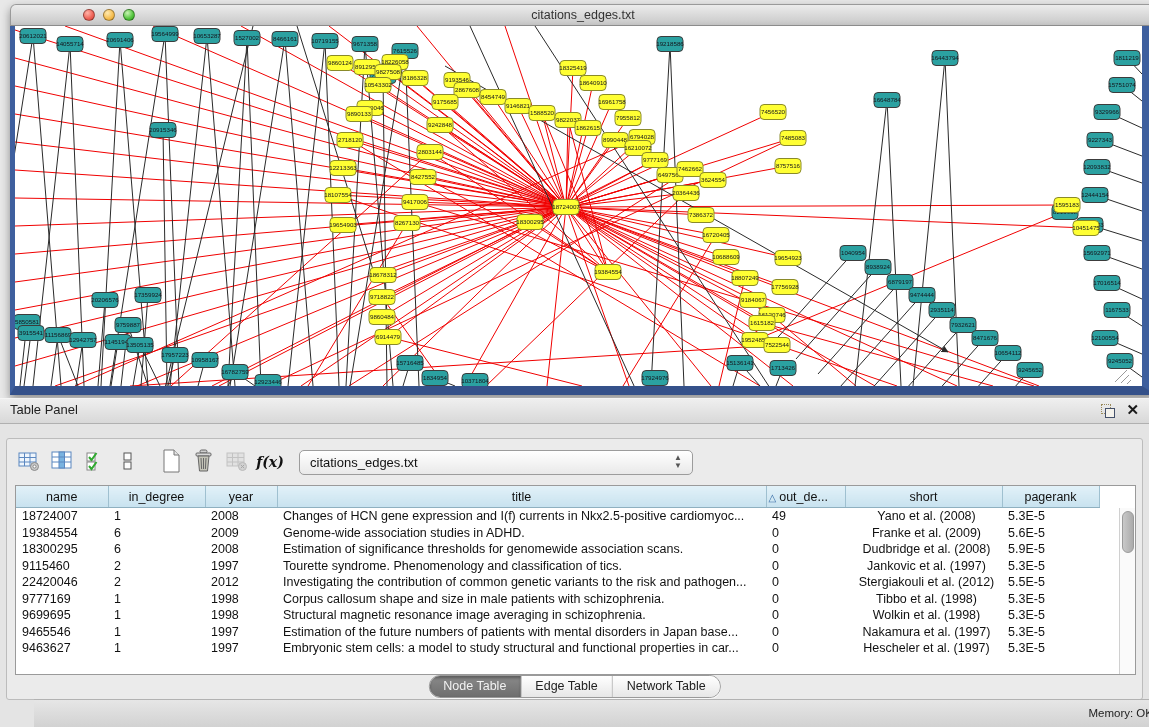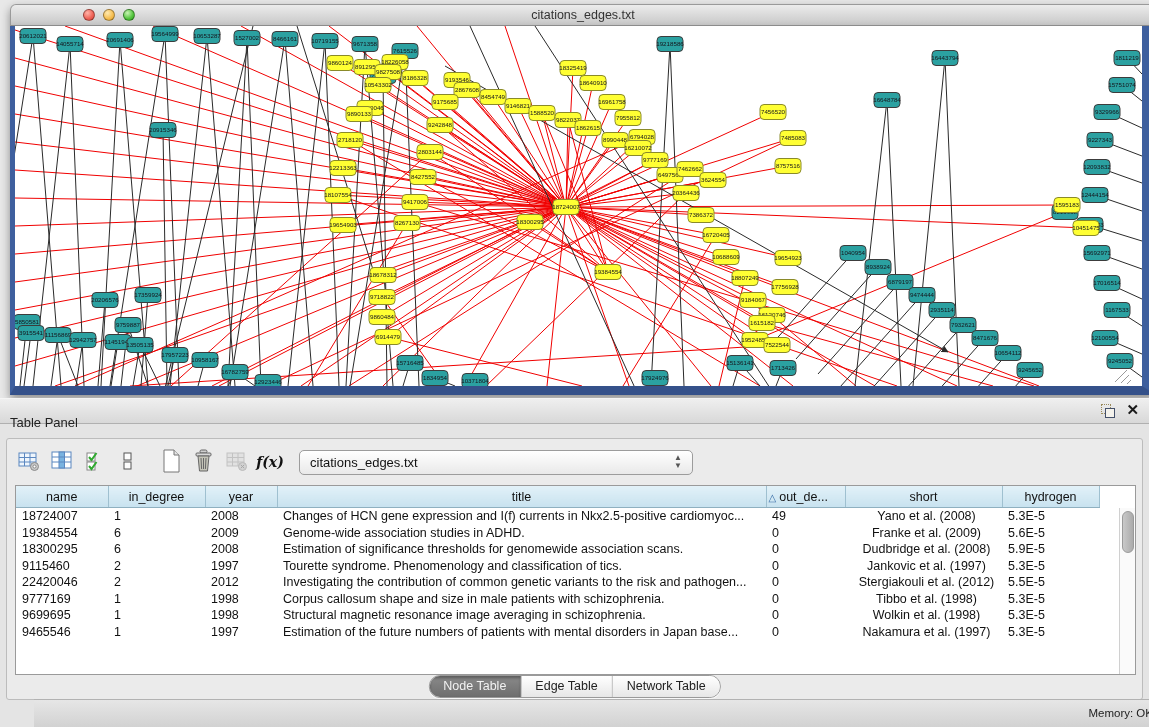--- a/index.html
+++ b/index.html
@@ -21,21 +21,21 @@
   .light.yellow{background:radial-gradient(circle at 35% 30%,#ffe9b0,#f5bd4f 60%,#d99b2b);}
   .light.green{background:radial-gradient(circle at 35% 30%,#c8f3b4,#52c43c 60%,#2f9e22);}
   .canvas-wrap{position:relative;height:369px;box-sizing:border-box;
       border-left:5px solid #3e5f9e;border-right:14px solid #3e5f9e;border-bottom:9px solid #35518a;
       background:#ffffff;overflow:hidden;}
   .canvas-wrap svg{display:block;}
   
   .table-panel{position:absolute;left:0;top:398px;width:1149px;height:329px;background:#e4e4e4;}
   .panel-header{height:24px;background:linear-gradient(#efefef,#d8d8d8);
       border-top:1px solid #f5f5f5;border-bottom:1px solid #b0b0b0;position:relative;}
-  .panel-header .ptitle{position:absolute;left:10px;top:16px;font-size:13px;color:#222;}
+  .panel-header .ptitle{position:absolute;left:10px;top:3px;font-size:13px;color:#222;}
   .panel-float{position:absolute;right:34px;top:5px;width:14px;height:14px;cursor:default;}
   .panel-float .sq1{position:absolute;left:0;top:0;width:8px;height:8px;border:1.5px dotted #9a8a5a;}
   .panel-float .sq2{position:absolute;right:0;bottom:0;width:8px;height:8px;border:1.5px solid #44506a;background:#f4f2ec;}
   .panel-close{position:absolute;right:10px;top:2px;font-size:15px;font-weight:bold;color:#1a1a1a;cursor:default;}
   .panel-frame{position:absolute;left:6px;top:40px;width:1135px;height:260px;
       background:#ebebeb;border:1px solid #bcbcbc;border-radius:3px;}
   .toolbar{position:absolute;left:6px;top:6px;height:34px;display:flex;align-items:center;}
   .tool-btn{width:32px;height:30px;border:none;background:transparent;padding:2px;margin-right:1px;
       display:flex;align-items:center;justify-content:center;}
   .tool-btn.disabled{opacity:.5;}
@@ -867,21 +867,21 @@
             <col style="width: 97px;">
           </colgroup>
         <thead>
             <tr id="tbl-head">
               <th>name</th>
               <th>in_degree</th>
               <th>year</th>
               <th>title</th>
               <th style="text-align: left;"><span class="sort-tri">△</span>out_de...</th>
               <th>short</th>
-              <th>hydrogen</th>
+              <th>pagerank</th>
             </tr>
           </thead>
         <tbody id="tbl-body">
             <tr>
               <td class="c-name">18724007</td>
               <td class="c-in_degree">1</td>
               <td class="c-year">2008</td>
               <td class="c-title">Changes of HCN gene expression and I(f) currents in Nkx2.5-positive cardiomyoc...</td>
               <td class="c-out_degree">49</td>
               <td class="c-short">Yano et al. (2008)</td>
@@ -943,20 +943,29 @@
             </tr>
             <tr>
               <td class="c-name">9465546</td>
               <td class="c-in_degree">1</td>
               <td class="c-year">1997</td>
               <td class="c-title">Estimation of the future numbers of patients with mental disorders in Japan base...</td>
               <td class="c-out_degree">0</td>
               <td class="c-short">Nakamura et al. (1997)</td>
               <td class="c-pagerank">5.3E-5</td>
             </tr>
+            <tr>
+              <td class="c-name">9463627</td>
+              <td class="c-in_degree">1</td>
+              <td class="c-year">1997</td>
+              <td class="c-title">Embryonic stem cells: a model to study structural and functional properties in car...</td>
+              <td class="c-out_degree">0</td>
+              <td class="c-short">Hescheler et al. (1997)</td>
+              <td class="c-pagerank">5.3E-5</td>
+            </tr>
           </tbody>
       </table>
       <div class="vscroll">
         <div class="vthumb"></div>
       </div>
     </div>
 
     <div class="tabs">
       <span class="tab active">Node Table</span>
       <span class="tab">Edge Table</span>

